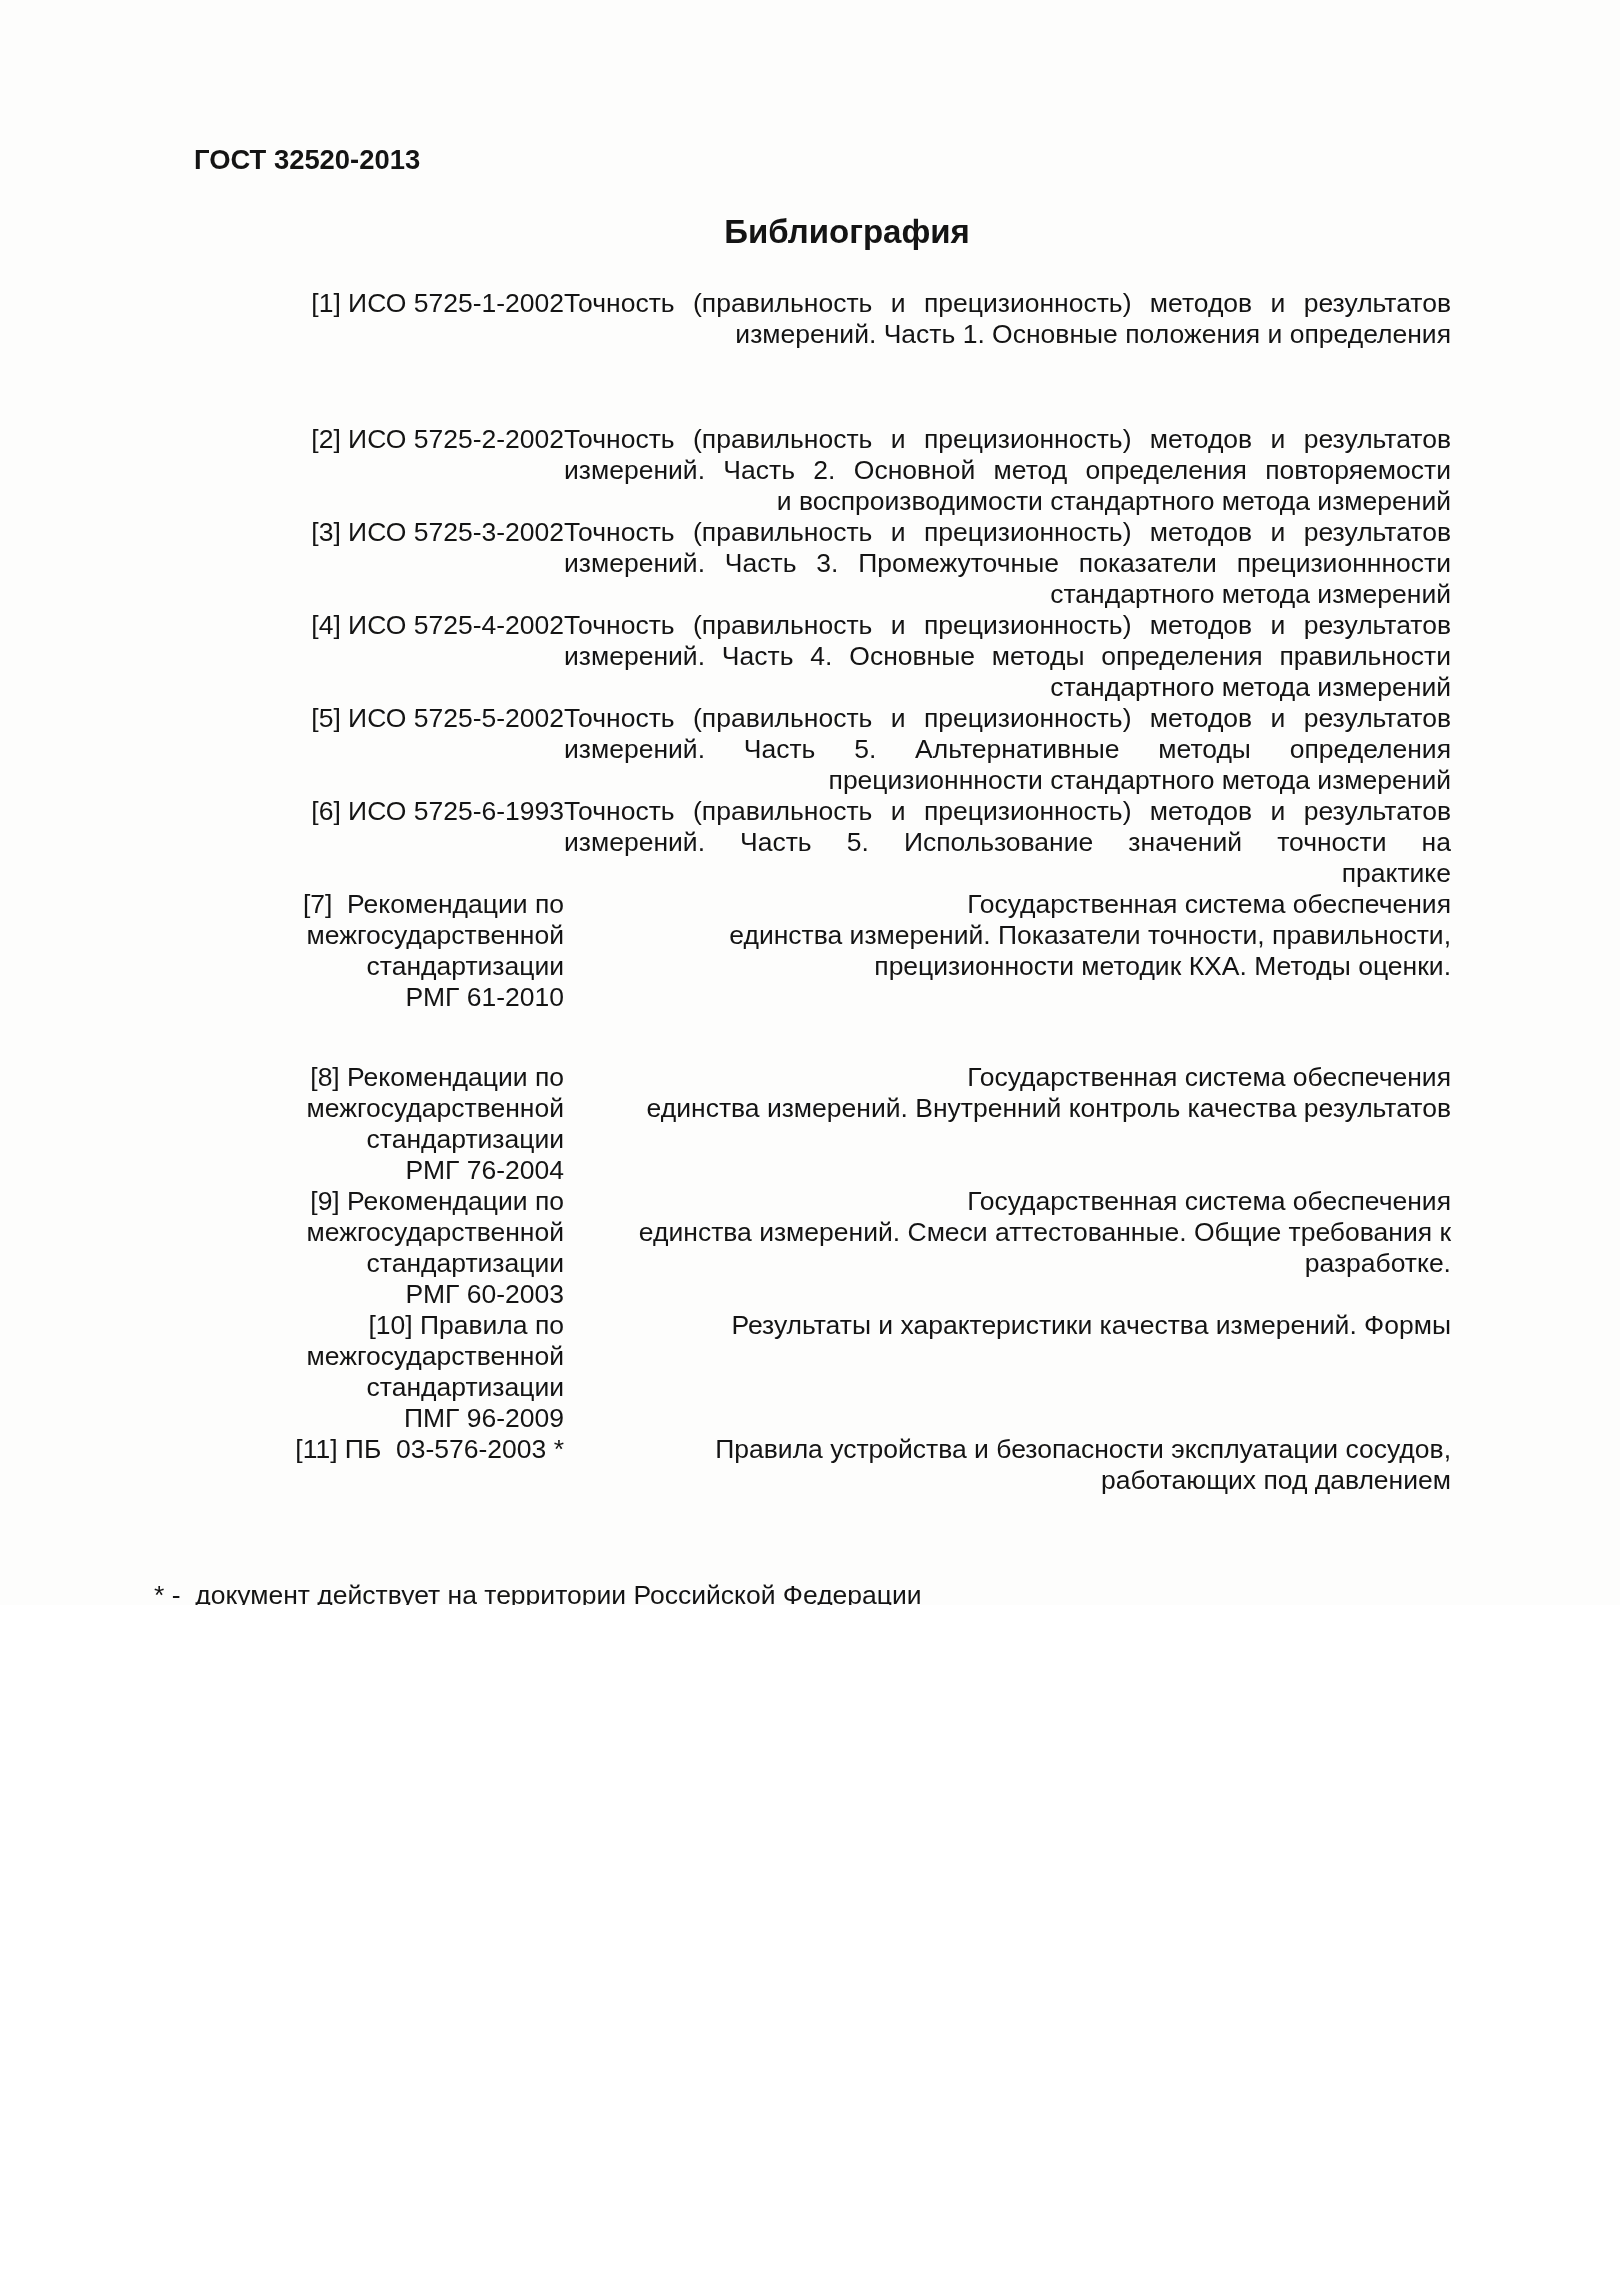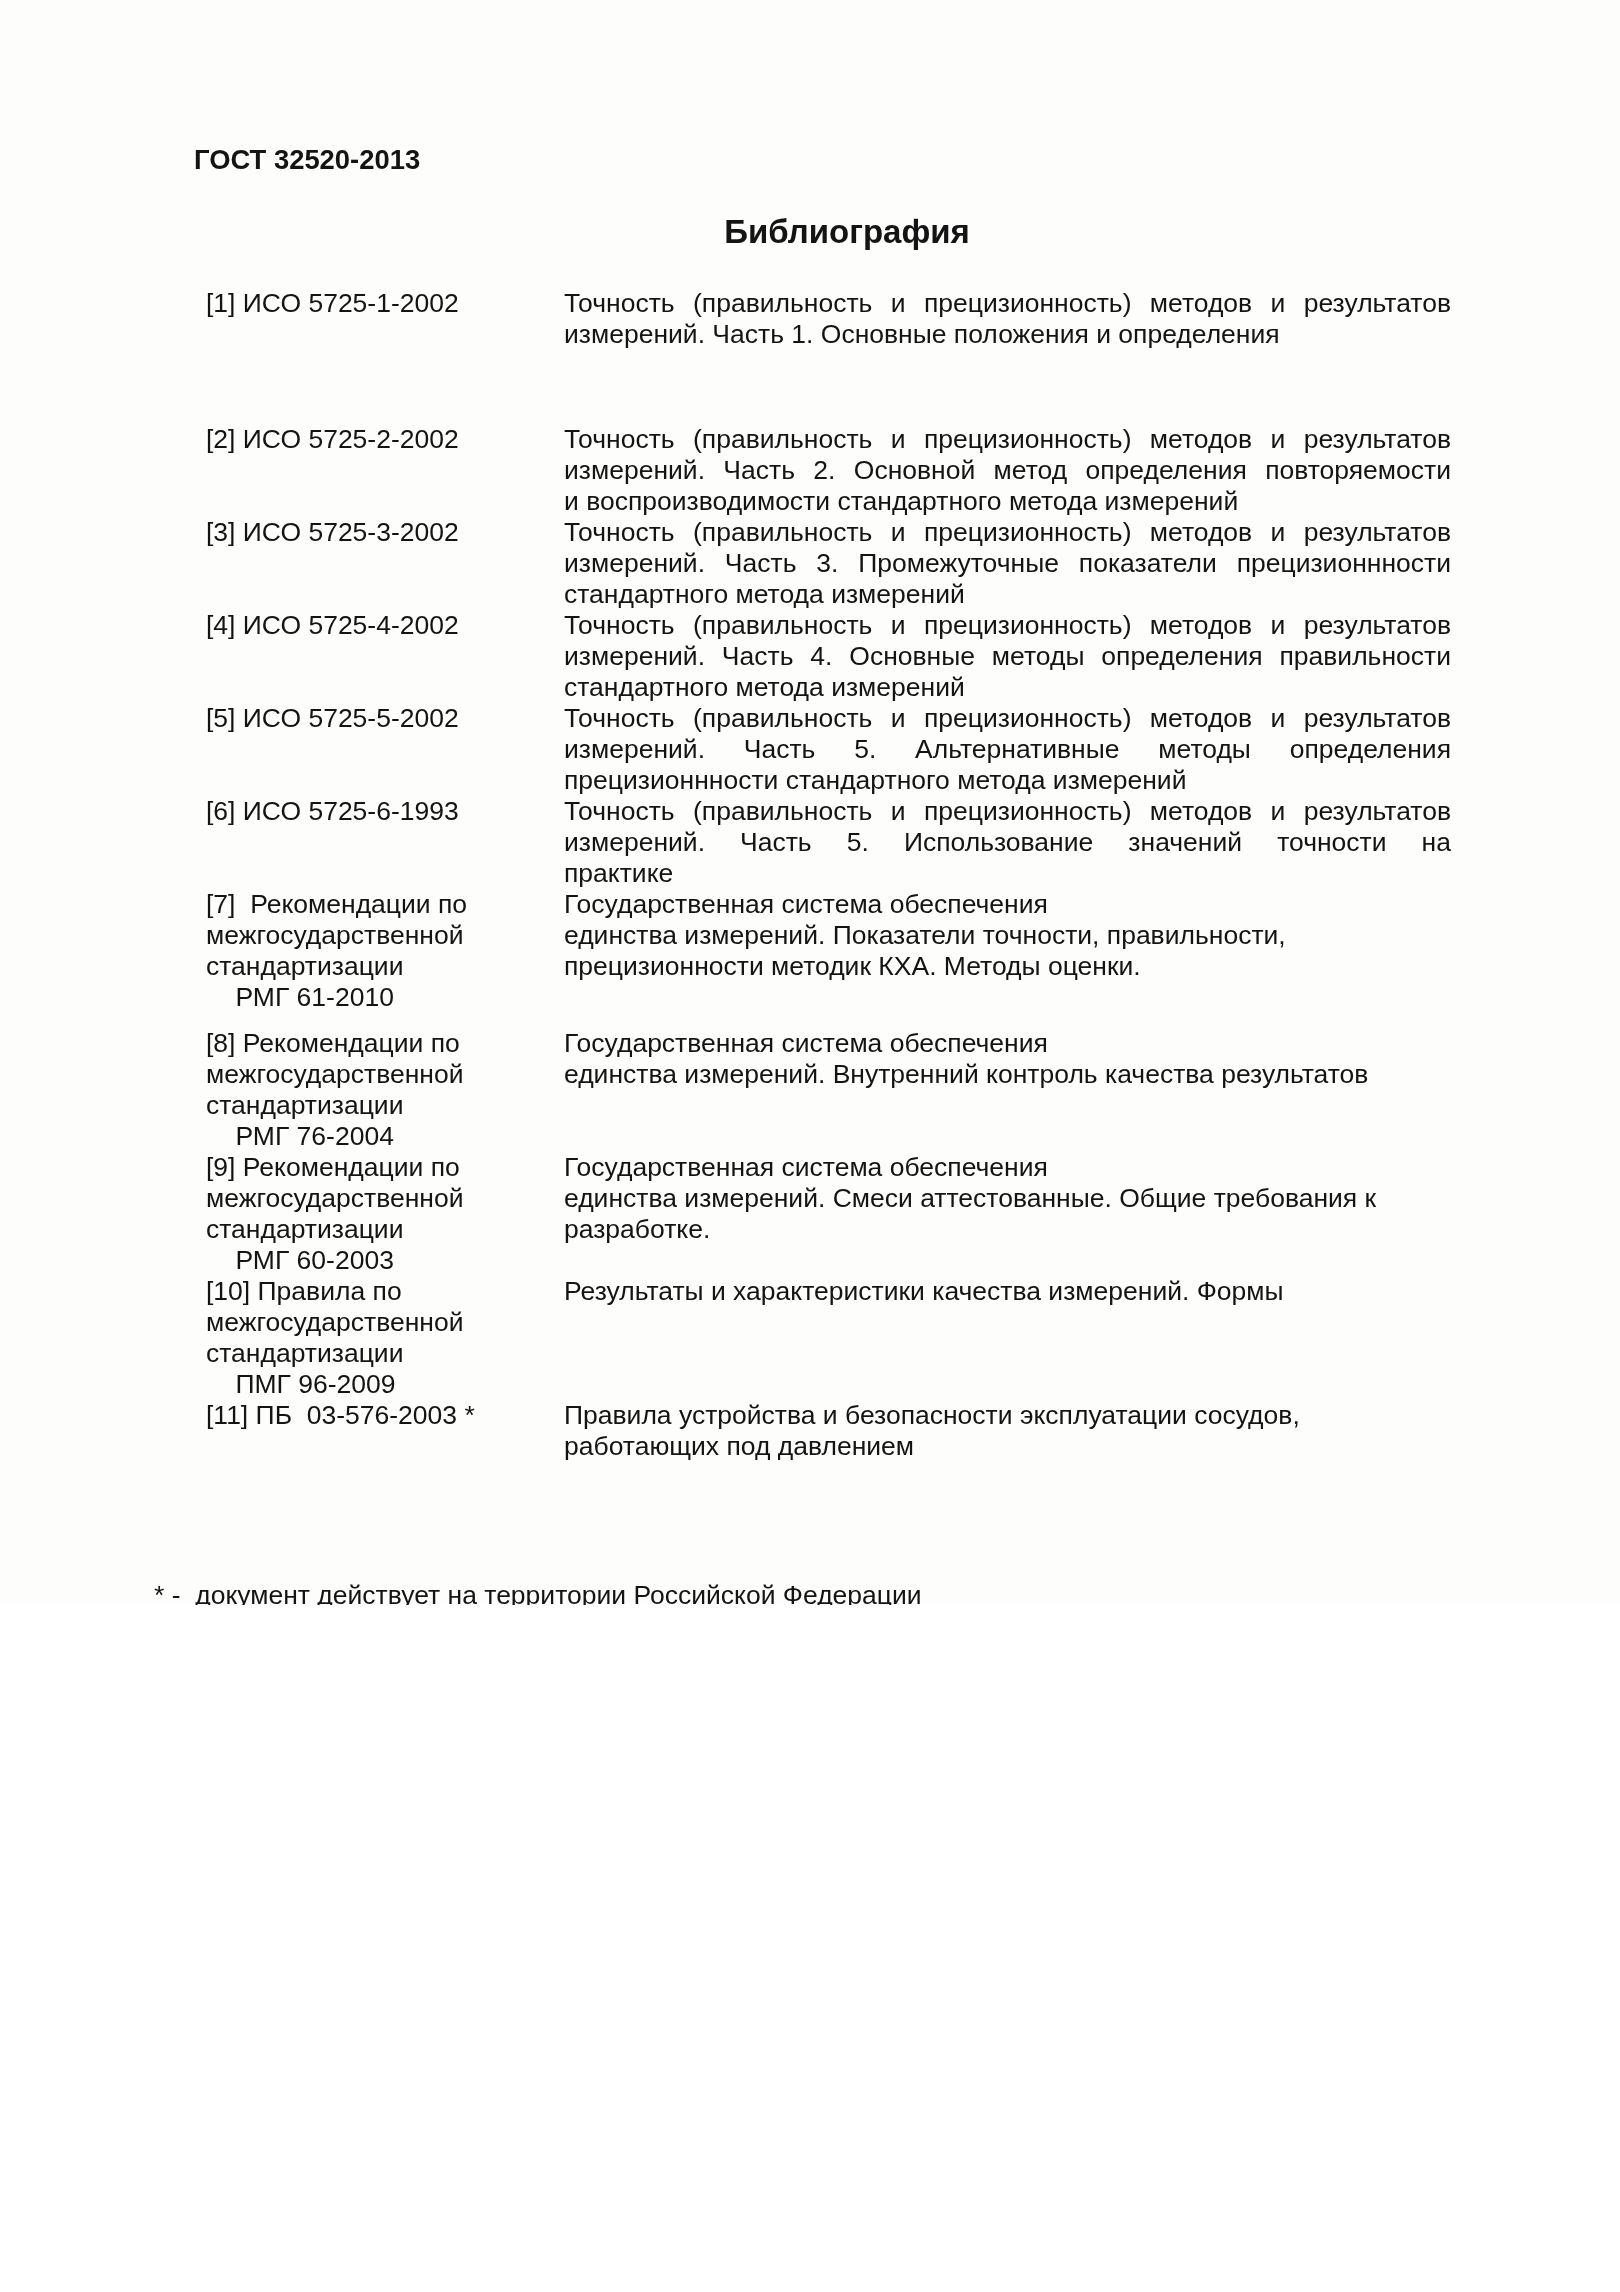--- a/index.html
+++ b/index.html
@@ -38,22 +38,22 @@
     left: 206px;
     top: 288px;
     width: 1255px;
     font-size: 26.5px;
     line-height: 31px;
   }
   .entry { display: flex; align-items: flex-start; }
   .entry .ref  { flex: 0 0 358px; }
   .entry .desc { width: 887px; }
   .gap-xl { margin-bottom: 74px; }
-  .gap-md { margin-bottom: 15px; }
-  .tline { white-space: pre; }
+  .gap-md { margin-bottom: 49px; }
+  .tline { white-space: pre; text-align: right; }
   .jline {
     white-space: normal;
     text-align: justify;
     text-align-last: justify;
   }
   .footnote {
     position: absolute;
     left: 154px;
     top: 1580px;
     font-size: 26.5px;

